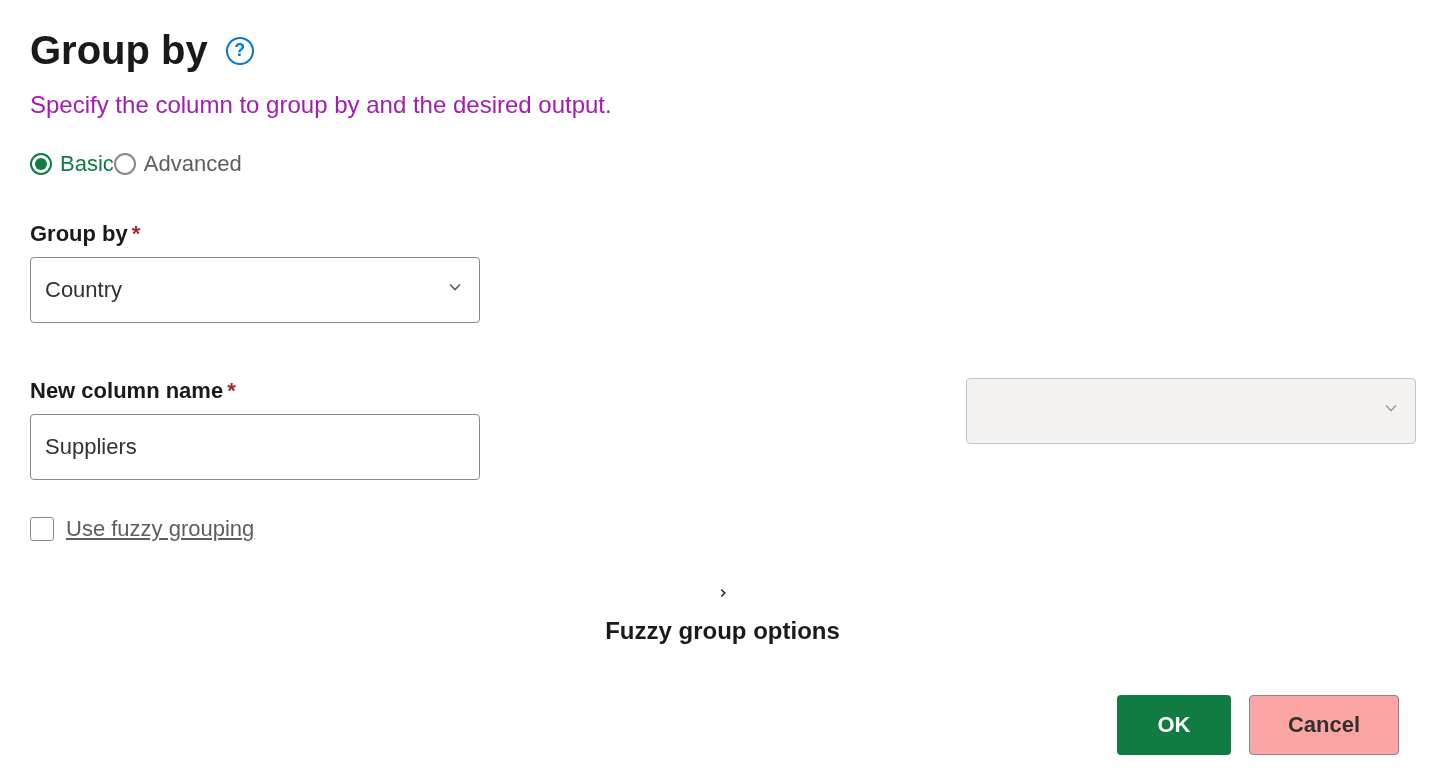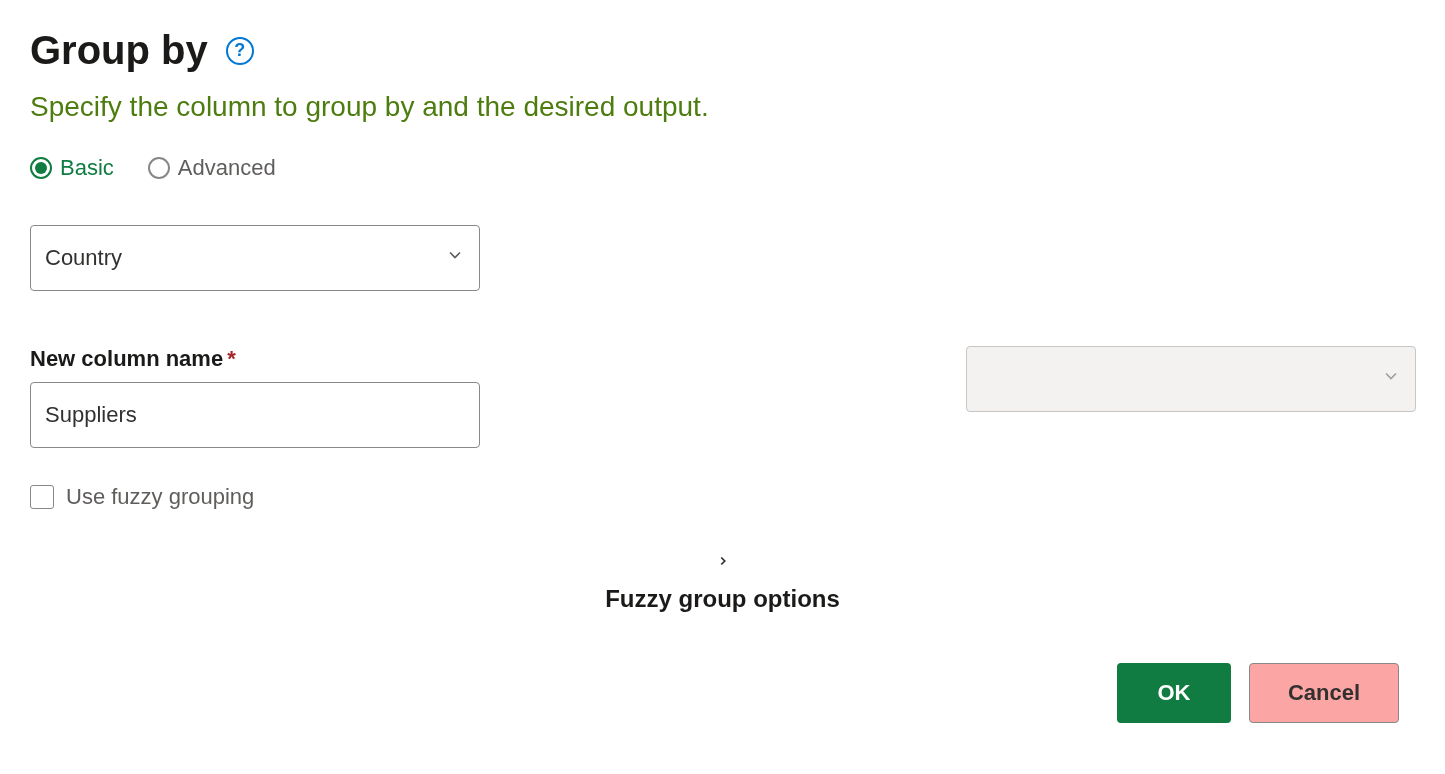--- a/index.html
+++ b/index.html
@@ -32,27 +32,26 @@
       border-radius: 50%;
       display: flex;
       align-items: center;
       justify-content: center;
       color: #0078d4;
       font-size: 18px;
       font-weight: 600;
       cursor: pointer;
     }
     .subtitle {
-      font-size: 28px;
-      color: #4d7c0f;
+      font-size: 24px;
+      color: #a21caf;
       margin-bottom: 32px;
     }
     .radio-row {
       display: flex;
-      gap: 34px;
       margin-bottom: 44px;
     }
     .radio-option {
       display: flex;
       align-items: center;
       gap: 8px;
       cursor: pointer;
       font-size: 22px;
     }
     .radio-circle {
@@ -147,20 +146,21 @@
     .checkbox-box {
       width: 24px;
       height: 24px;
       border: 1.5px solid #8a8886;
       border-radius: 3px;
       background: #ffffff;
     }
     .checkbox-label {
       font-size: 22px;
       color: #605e5c;
+      text-decoration: underline;
     }
     .expander-row {
       display: flex;
       align-items: center;
       gap: 12px;
       cursor: pointer;
       margin-bottom: 50px;
       flex-direction: column;
     }
     .expander-chevron {
@@ -226,20 +226,23 @@
     </span>
     <span class="radio-label">Basic</span>
   </div>
   <div class="radio-option">
     <span class="radio-circle"></span>
     <span class="radio-label">Advanced</span>
   </div>
 </div>
 
 <div class="group-by-field">
+  <label class="field-label">
+    <span>Group by</span><span class="req">*</span>
+  </label>
   <div class="select-box">
     <span>Country</span>
     <span class="chevron">
       <svg viewBox="0 0 24 24" fill="none" stroke="currentColor" stroke-width="2">
           <polyline points="6 9 12 15 18 9"></polyline>
         </svg>
     </span>
   </div>
 </div>
 

